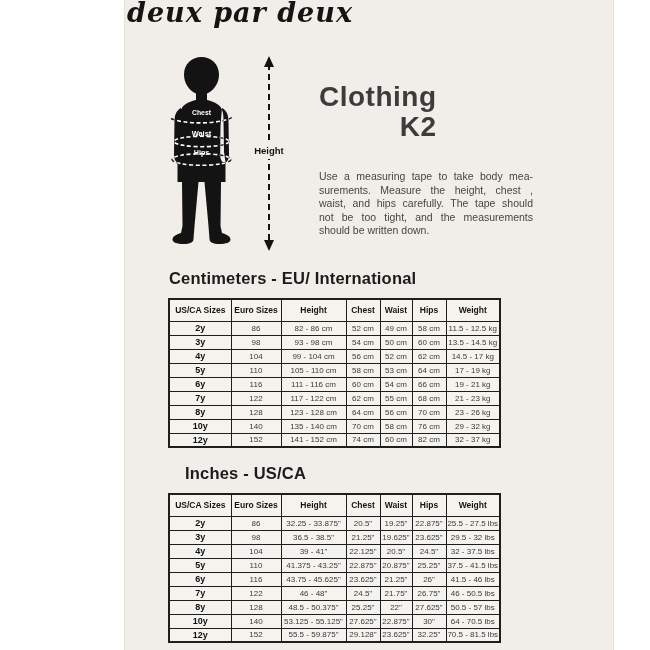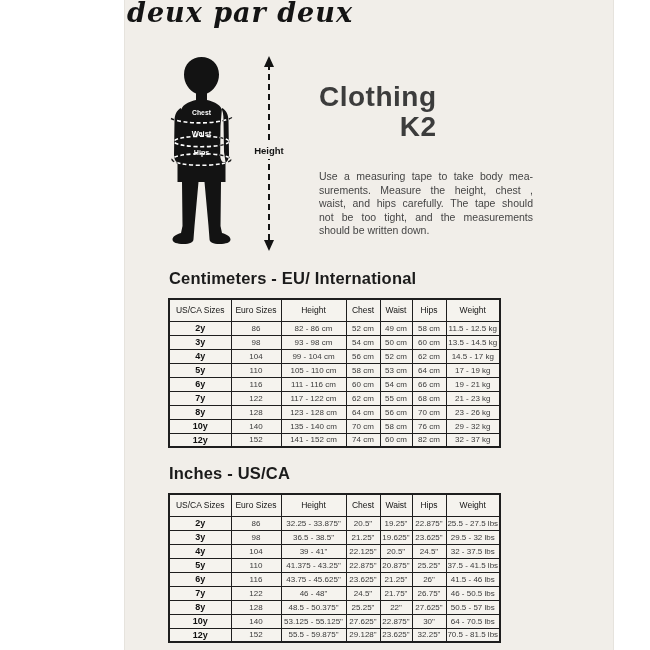--- a/index.html
+++ b/index.html
@@ -39,27 +39,27 @@
   .page-title { position:absolute; top:82px; left:194px; color:#3c3c3c; font-weight:bold;
     font-size:28px; line-height:30px; letter-spacing:0.5px;text-align:right; }
   .intro { position:absolute; top:170px; left:194px; width:214px; color:#454545;
     font-size:10.5px; line-height:13.5px; }
   .intro div { text-align:justify; text-align-last:justify; }
   .intro div:last-child { text-align-last:left; }
   
   .section-title { position:absolute; left:44px; font-size:16.5px; font-weight:bold;
     color:#1b1b1b; letter-spacing:0.2px; }
   .section-title.cm { top:269px; }
-  .section-title.in { top:464px; }
+  .section-title.in { top:464px;margin-left:16px; }
   table { position:absolute; left:43px; width:333px; border-collapse:collapse;
     table-layout:fixed; background:#f5f3ee; border:2px solid #1e1e1e; }
   table.cm { top:298px; }
   table.in { top:493px; }
   th, td { border:1.5px solid #1e1e1e; text-align:center; vertical-align:middle; padding:0; }
-  th { font-size:8.5px; font-weight:normal; color:#141414; height:22px; }
+  th { font-size:8.5px; font-weight:bold; color:#141414; height:22px; }
   td { font-size:8px; color:#3a3a3a; height:14px; }
   td:first-child { font-weight:bold; font-size:9px; color:#101010; }
   th:nth-child(1){ width:62px; } th:nth-child(2){ width:50px; }
   th:nth-child(3){ width:65px; } th:nth-child(4){ width:34px; }
   th:nth-child(5){ width:32px; } th:nth-child(6){ width:34px; }
 </style>
 </head>
 <body>
 
 <div class="content">

